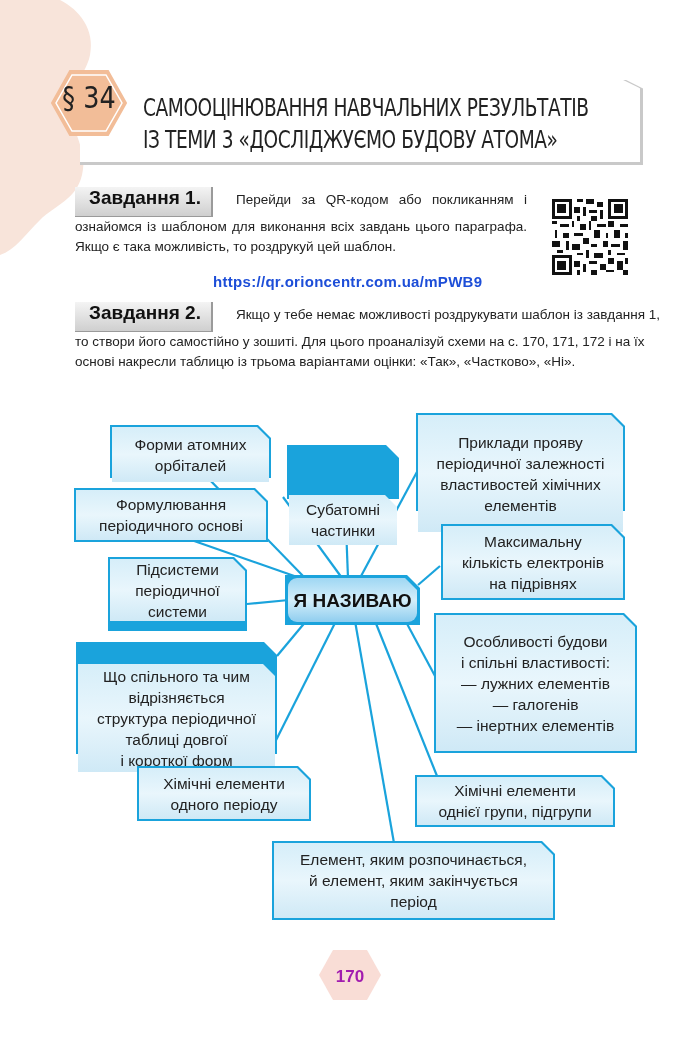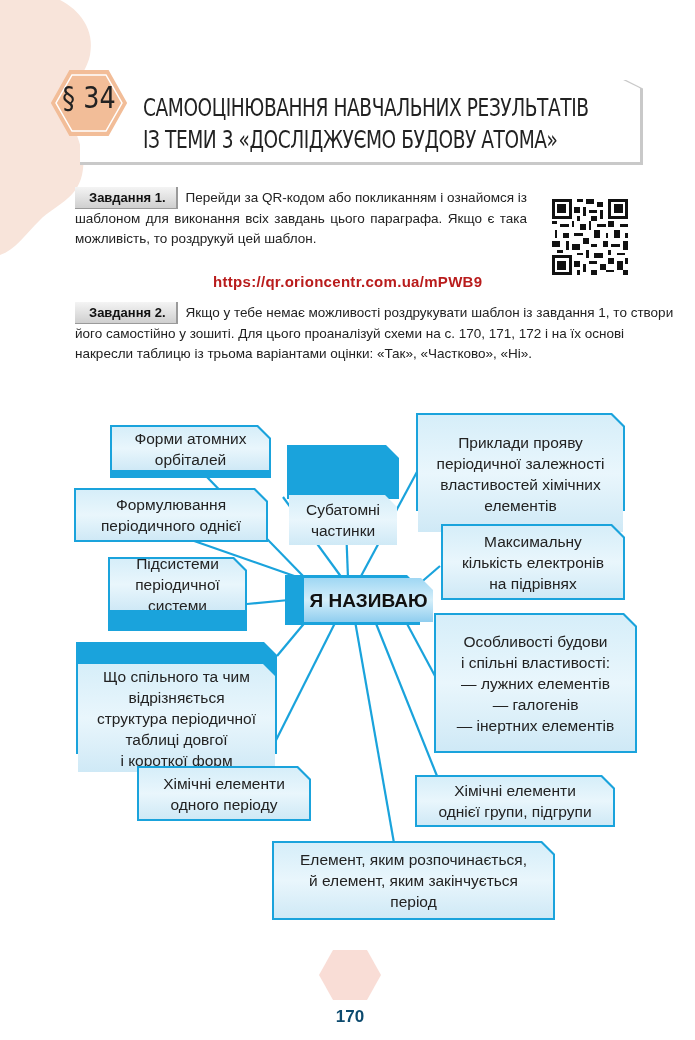--- a/index.html
+++ b/index.html
@@ -36,34 +36,34 @@
   .section-num {
     position: absolute; left: 50px; top: 80px; width: 78px; text-align: center;
     font-family: "DejaVu Sans", sans-serif; font-size: 30px; color: #222;
     transform: scaleX(0.85);
   }
   .task-label {
     display: inline-block;
     background: linear-gradient(#f4f4f4, #cfcfcf);
     border-right: 2px solid #9a9a9a;
     border-bottom: 1px solid #9a9a9a;
-    font-weight: bold; font-size: 13px; color: #111;
-    padding: 1px 10px 0 14px;
-    margin-right: 8px;
+    font-weight: bold; font-size: 19px; color: #111;
+    padding: 1px 10px 8px 14px;
+    margin-right: 23px;
   }
   .task {
     position: absolute; left: 75px;
     font-size: 13.5px; line-height: 20px; color: #222;
   }
   .task1 { top: 187px; width: 452px; text-align: justify; }
   .task2 { top: 302px; width: 600px; }
   .qr { position: absolute; left: 549px; top: 196px; width: 82px; height: 82px; }
   .link {
     position: absolute; left: 213px; top: 273px;
-    font-weight: bold; font-size: 15px; color: #b91c1c; letter-spacing: 0.3px;
+    font-weight: bold; font-size: 15px; color: #1d4ed8; letter-spacing: 0.3px;
   }
   .mindmap { position: absolute; left: 0; top: 390px; }
   .node {
     position: absolute;
     background: linear-gradient(180deg, #d6eef9 0%, #e9f6fc 50%, #cfe9f6 100%);
     font-size: 15.5px; line-height: 21px; color: #222;
     text-align: center;
     display: flex; align-items: center; justify-content: center;
     box-sizing: border-box;
     clip-path: polygon(0 0, calc(100% - 12px) 0, 100% 12px, 100% 100%, 0 100%);
@@ -76,22 +76,22 @@
   .node-text { white-space: pre-line; }
   .node.left-align .node-text { text-align: center; }
   .center-node {
     font-weight: bold; font-size: 19px; color: #111;
     background: linear-gradient(180deg, #9fd7f3 0%, #d4eefa 50%, #8fcdef 100%);
   }
   .page-num {
     position: absolute; left: 317px; top: 948px; width: 66px; height: 54px;
   }
   .page-num-text {
-    position: absolute; left: 317px; top: 1007px; width: 66px; text-align: center;
-    font-weight: bold; font-size: 17px; color: #0c4a6e;
+    position: absolute; left: 317px; top: 967px; width: 66px; text-align: center;
+    font-weight: bold; font-size: 17px; color: #a21caf;
   }
 </style>
 </head>
 <body>
 
 <svg class="blob" width="130" height="260" viewBox="0 0 130 260">
   <path d="M0,0 L60,0 C80,10 95,30 90,55 C86,75 70,85 72,110 C74,140 88,150 82,175 C76,200 55,205 40,220 C25,235 15,250 0,255 Z" fill="#f8e4da"></path>
 </svg>
 
 <div class="header-shadow"></div>
@@ -191,21 +191,21 @@
     <line x1="247" y1="604" x2="289" y2="600"></line>
     <line x1="435" y1="676" x2="405" y2="620"></line>
     <line x1="277" y1="656" x2="307" y2="620"></line>
     <line x1="258" y1="776" x2="336" y2="621"></line>
     <line x1="394" y1="843" x2="355" y2="621"></line>
     <line x1="437" y1="776" x2="375" y2="621"></line>
   </g>
 </svg>
 
 <div class="node-border" style="left:110px;top:425px;width:161px;height:53px;"></div>
-<div class="node" style="left:112px;top:427px;width:157px;height:43px;align-items:flex-end;">
+<div class="node" style="left:112px;top:427px;width:157px;height:55px;">
   <span class="node-text">Форми атомних
 орбіталей</span>
 </div>
 
 <div class="node-border" style="left:287px;top:445px;width:112px;height:54px;"></div>
 <div class="node" style="left:289px;top:447px;width:108px;height:50px;margin-top:48px;">
   <span class="node-text">Субатомні
 частинки</span>
 </div>
 
@@ -213,39 +213,39 @@
 <div class="node" style="left:418px;top:415px;width:205px;height:117px;text-align:center;">
   <span class="node-text">Приклади прояву
 періодичної залежності
 властивостей хімічних
 елементів</span>
 </div>
 
 <div class="node-border" style="left:74px;top:488px;width:194px;height:54px;"></div>
 <div class="node" style="left:76px;top:490px;width:190px;height:50px;">
   <span class="node-text">Формулювання
-періодичного однієї</span>
+періодичного основі</span>
 </div>
 
 <div class="node-border" style="left:441px;top:524px;width:184px;height:76px;"></div>
 <div class="node" style="left:443px;top:526px;width:180px;height:72px;">
   <span class="node-text">Максимальну
 кількість електронів
 на підрівнях</span>
 </div>
 
 <div class="node-border" style="left:108px;top:557px;width:139px;height:74px;"></div>
-<div class="node" style="left:110px;top:559px;width:135px;height:51px;">
+<div class="node" style="left:110px;top:559px;width:135px;height:62px;">
   <span class="node-text">Підсистеми
 періодичної
 системи</span>
 </div>
 
 <div class="node-border" style="left:285px;top:575px;width:135px;height:50px;"></div>
-<div class="node center-node" style="left:304px;top:578px;width:129px;height:44px;">
+<div class="node center-node" style="left:288px;top:578px;width:129px;height:44px;border-radius:9px;">
   <span class="node-text">Я НАЗИВАЮ</span>
 </div>
 
 <div class="node-border" style="left:434px;top:613px;width:203px;height:140px;"></div>
 <div class="node left-align" style="left:436px;top:615px;width:199px;height:136px;">
   <span class="node-text">Особливості будови
 і спільні властивості:
 — лужних елементів
 — галогенів
 — інертних елементів</span>

